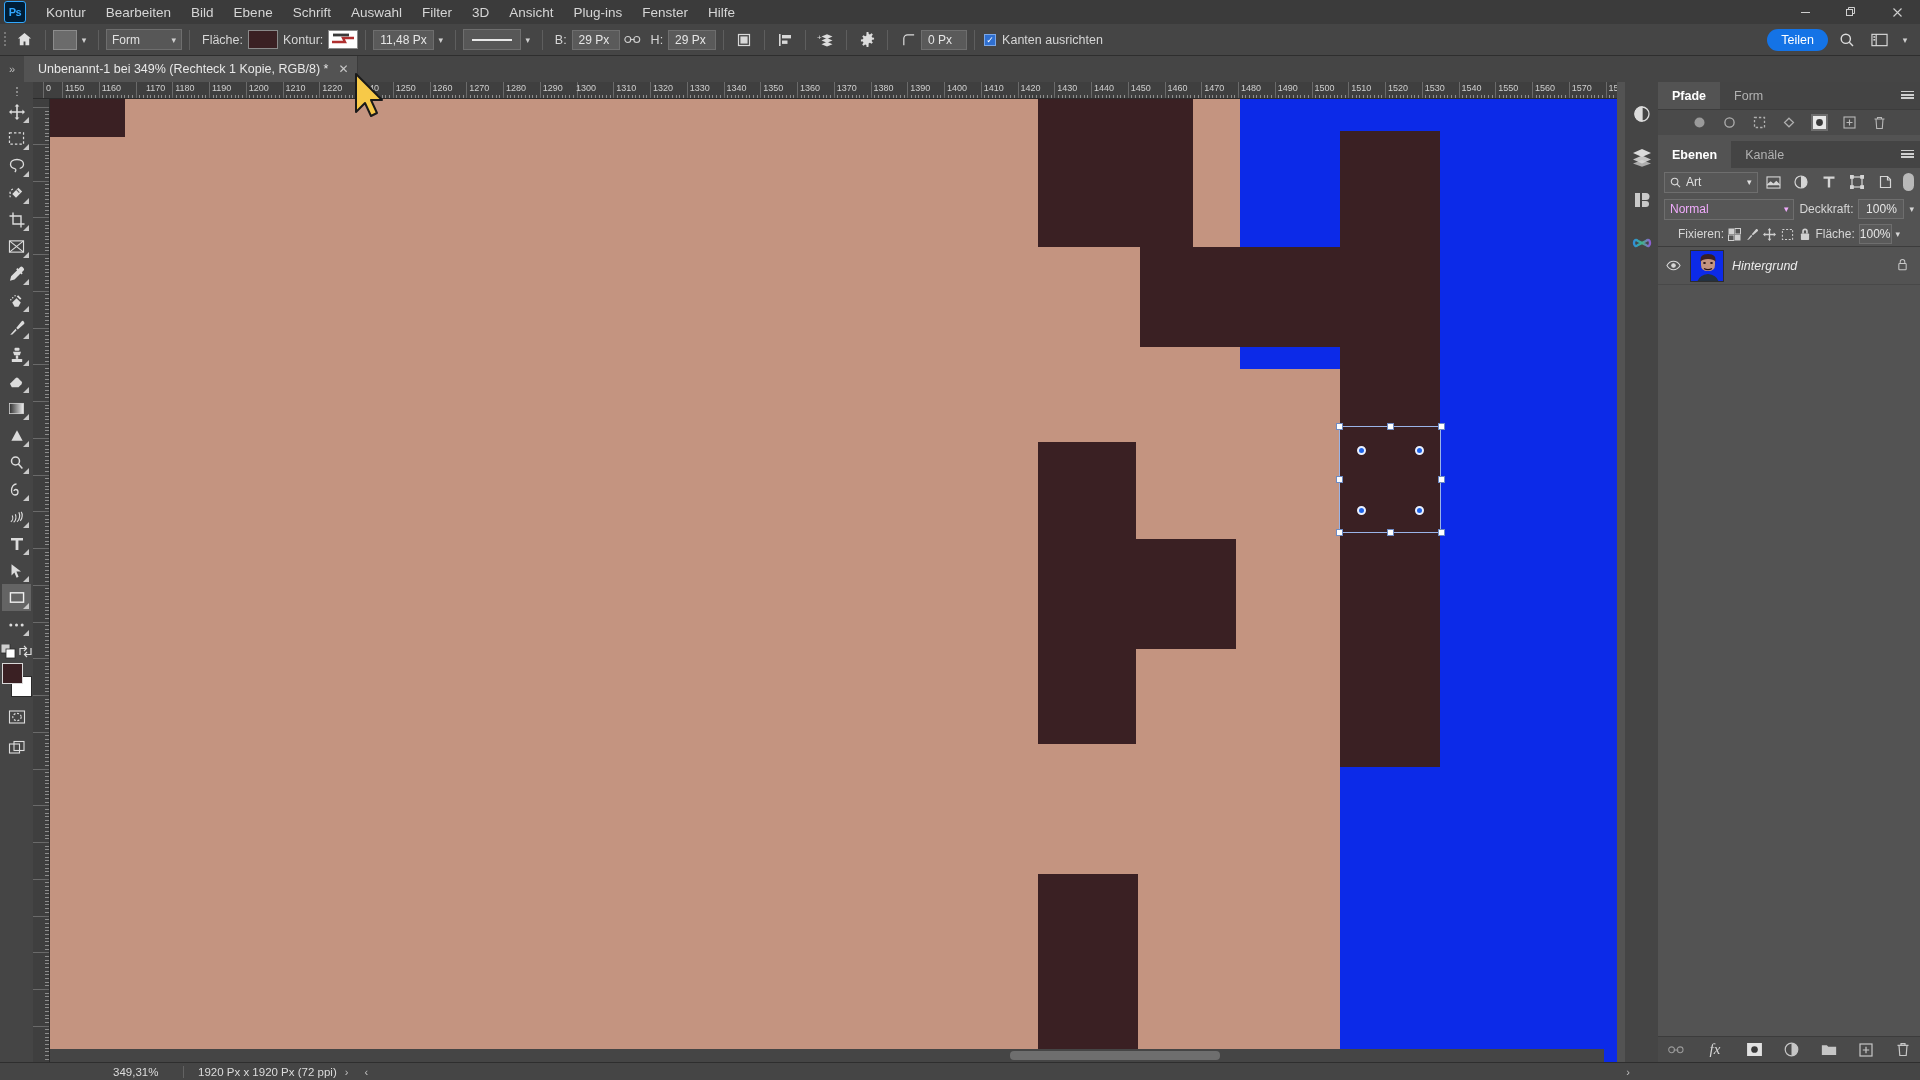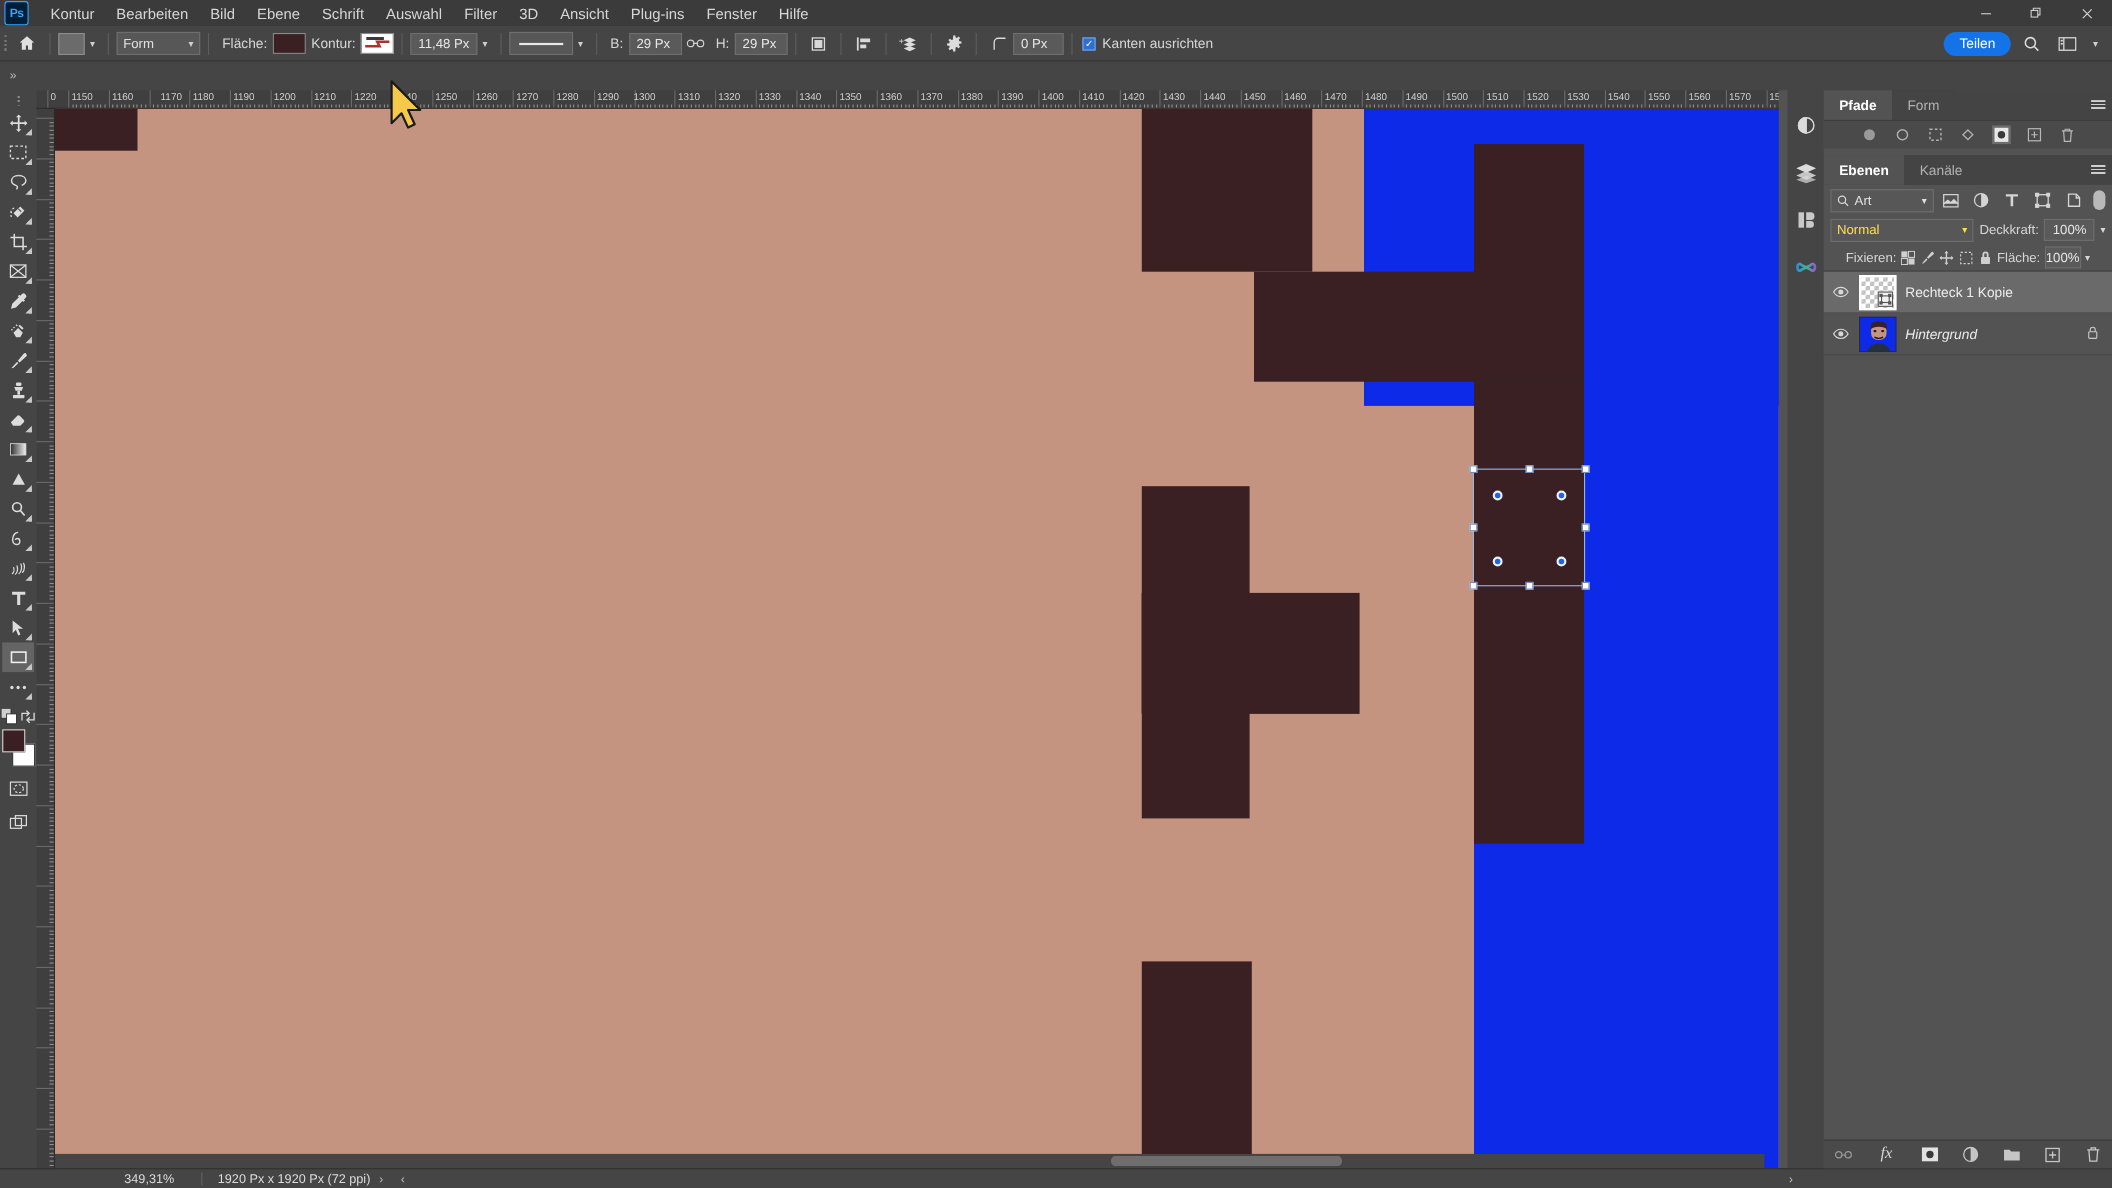--- a/index.html
+++ b/index.html
@@ -223,21 +223,21 @@
     display:flex; align-items:center; padding:0 5px; gap:5px; font-size:12px; color:#e0e0e0;
   }
   .lk-caret { margin-left:auto; font-size:9px; }
   .filt-ic { width:24px; height:22px; display:flex; align-items:center;
              justify-content:center; color:#d5d5d5; }
   .toggle-pill { width:11px; height:18px; border-radius:6px; background:#b9b9b9; margin-left:2px; }
 
   .blend-row { height:26px; display:flex; align-items:center; padding:0 6px; gap:5px; }
   .blend-dd {
     flex:1; height:21px; background:#575757; border:1px solid #6e6e6e;
-    display:flex; align-items:center; padding:0 5px; font-size:12px; color:#fde047;
+    display:flex; align-items:center; padding:0 5px; font-size:12px; color:#f0abfc;
   }
   .opa-field {
     width:46px; height:20px; background:#5a5a5a; border:1px solid #6e6e6e;
     display:flex; align-items:center; justify-content:center; font-size:12px; color:#e6e6e6;
   }
   .lock-row { height:24px; display:flex; align-items:center; padding:0 20px; gap:4px; font-size:12px; }
   .lock-ic { width:20px; height:20px; display:flex; align-items:center;
              justify-content:center; color:#cfcfcf; }
 
   .layers-list { border-top:1px solid #3c3c3c; }
@@ -413,20 +413,24 @@
           <rect x="2.5" y="3" width="2" height="1.6" fill="#dcdcdc" stroke="none"></rect>
           <rect x="2.5" y="6" width="2" height="1.6" fill="#dcdcdc" stroke="none"></rect>
         </svg>
       </div>
       <div class="caret">▾</div>
     </div>
   </div>
 
   <div class="tabbar">
     <div class="tabchev">»</div>
+    <div class="doctab">
+      <span>Unbenannt-1 bei 349% (Rechteck 1 Kopie, RGB/8) *</span>
+      <span class="x">✕</span>
+    </div>
   </div>
 
   <div class="toolbar">
     <div class="tool nocorner" style="height:14px">
       <div style="width:2px;height:9px;background:repeating-linear-gradient(to bottom,#8a8a8a 0 2px,transparent 2px 4px)"></div>
     </div>
     <div class="tool">
       <svg width="16" height="16" viewBox="0 0 16 16" fill="#dcdcdc">
         <path d="M8 0l2.4 2.6H8.8v4.6h4.6V5.6L16 8l-2.6 2.4V8.8H8.8v4.6h1.6L8 16l-2.4-2.6h1.6V8.8H2.6v1.6L0 8l2.6-2.4v1.6h4.6V2.6H5.6z"></path>
       </svg>
@@ -1563,40 +1567,20 @@
           </div>
         <span style="margin-left:auto;font-size:12px">Fläche:</span>
         <div class="opa-field">
           <span>100%</span>
         </div>
         <span style="font-size:9px">▾</span>
       </div>
 
       <div class="layers-list">
 
-        <div class="layer-row selected">
-          <div class="eye">
-            <svg width="15" height="11" viewBox="0 0 16 11" fill="none" stroke="#d8d8d8" stroke-width="1.1">
-              <path d="M1 5.5C3 2 5.5 1 8 1s5 1 7 4.5C13 9 10.5 10 8 10S3 9 1 5.5z"></path>
-              <circle cx="8" cy="5.5" r="1.9" fill="#d8d8d8"></circle>
-              </svg>
-          </div>
-          <div class="lthumb sel-border">
-            <div class="vec-badge">
-              <svg width="12" height="12" viewBox="0 0 12 12" fill="none" stroke="#555" stroke-width="1">
-                <rect x="2.5" y="3" width="7" height="6"></rect>
-                <rect x="1" y="1.6" width="2" height="2" fill="#555"></rect>
-                  <rect x="9" y="1.6" width="2" height="2" fill="#555"></rect>
-                <rect x="1" y="8.4" width="2" height="2" fill="#555"></rect>
-                  <rect x="9" y="8.4" width="2" height="2" fill="#555"></rect>
-                </svg>
-            </div>
-          </div>
-          <div class="lname">Rechteck 1 Kopie</div>
-        </div>
 
 
         <div class="layer-row">
           <div class="eye">
             <svg width="15" height="11" viewBox="0 0 16 11" fill="none" stroke="#d8d8d8" stroke-width="1.1">
               <path d="M1 5.5C3 2 5.5 1 8 1s5 1 7 4.5C13 9 10.5 10 8 10S3 9 1 5.5z"></path>
               <circle cx="8" cy="5.5" r="1.9" fill="#d8d8d8"></circle>
               </svg>
           </div>
           <div class="lthumb" style="background:#0c2ae8;background-image:none">

